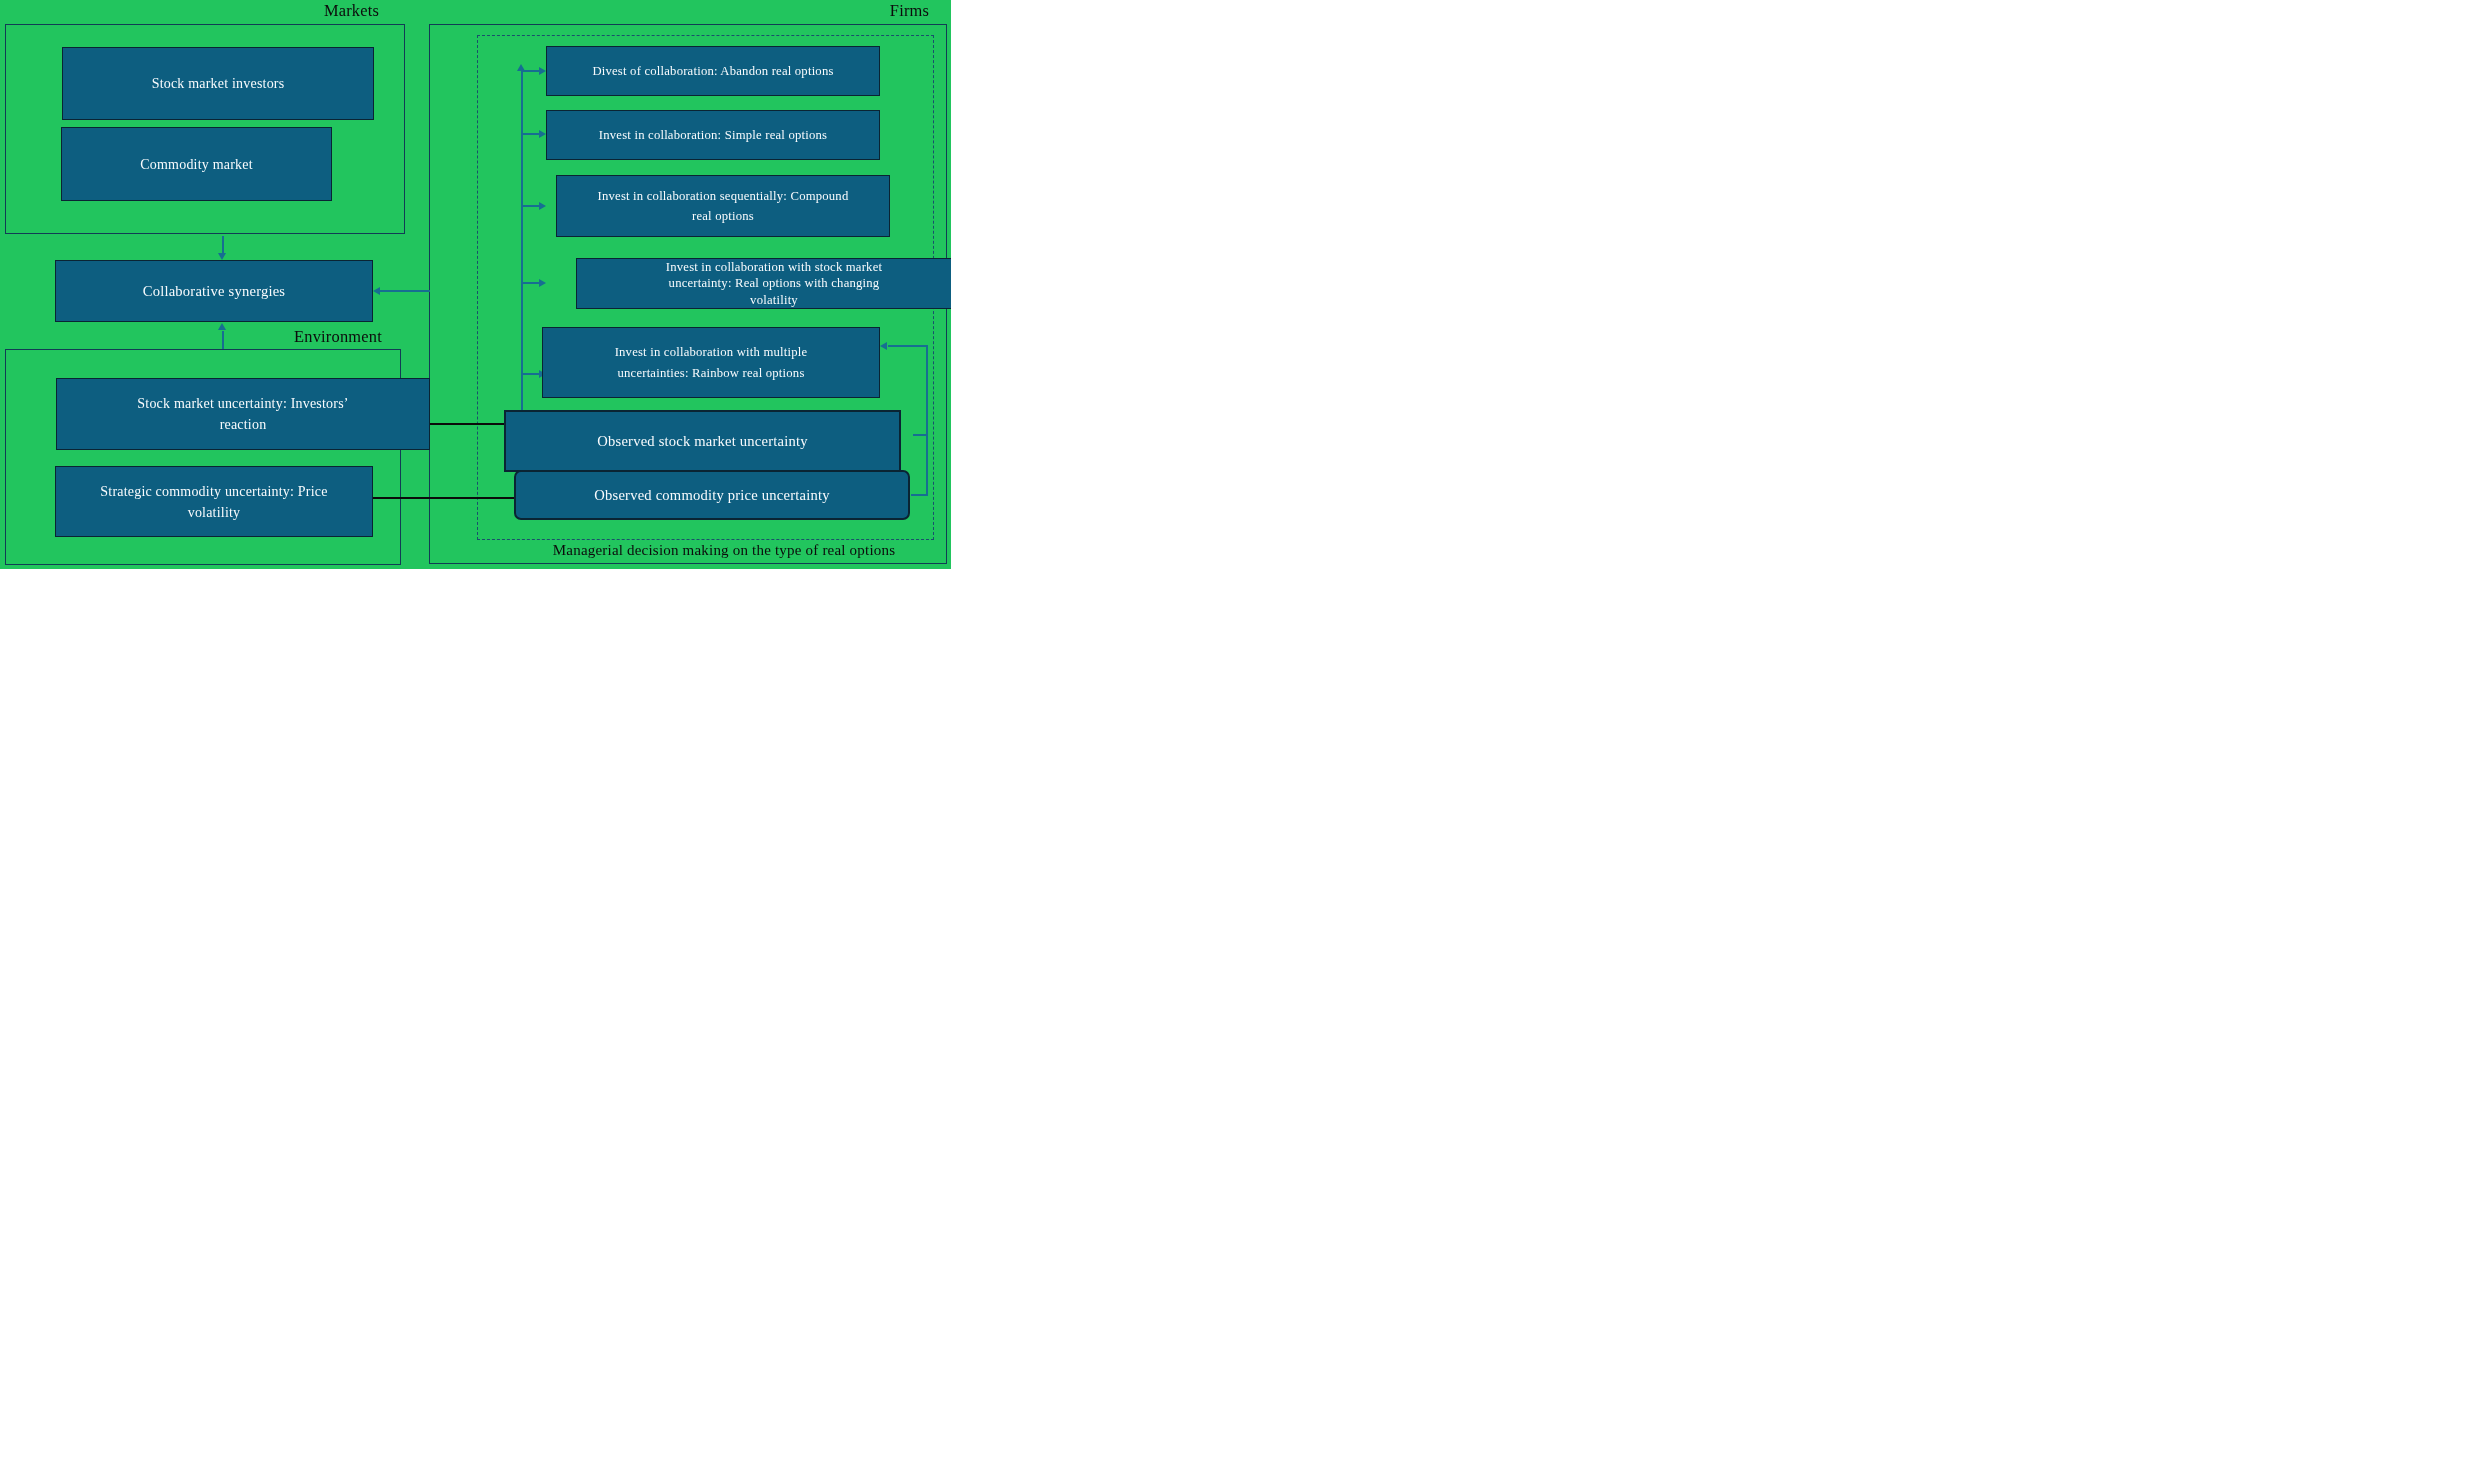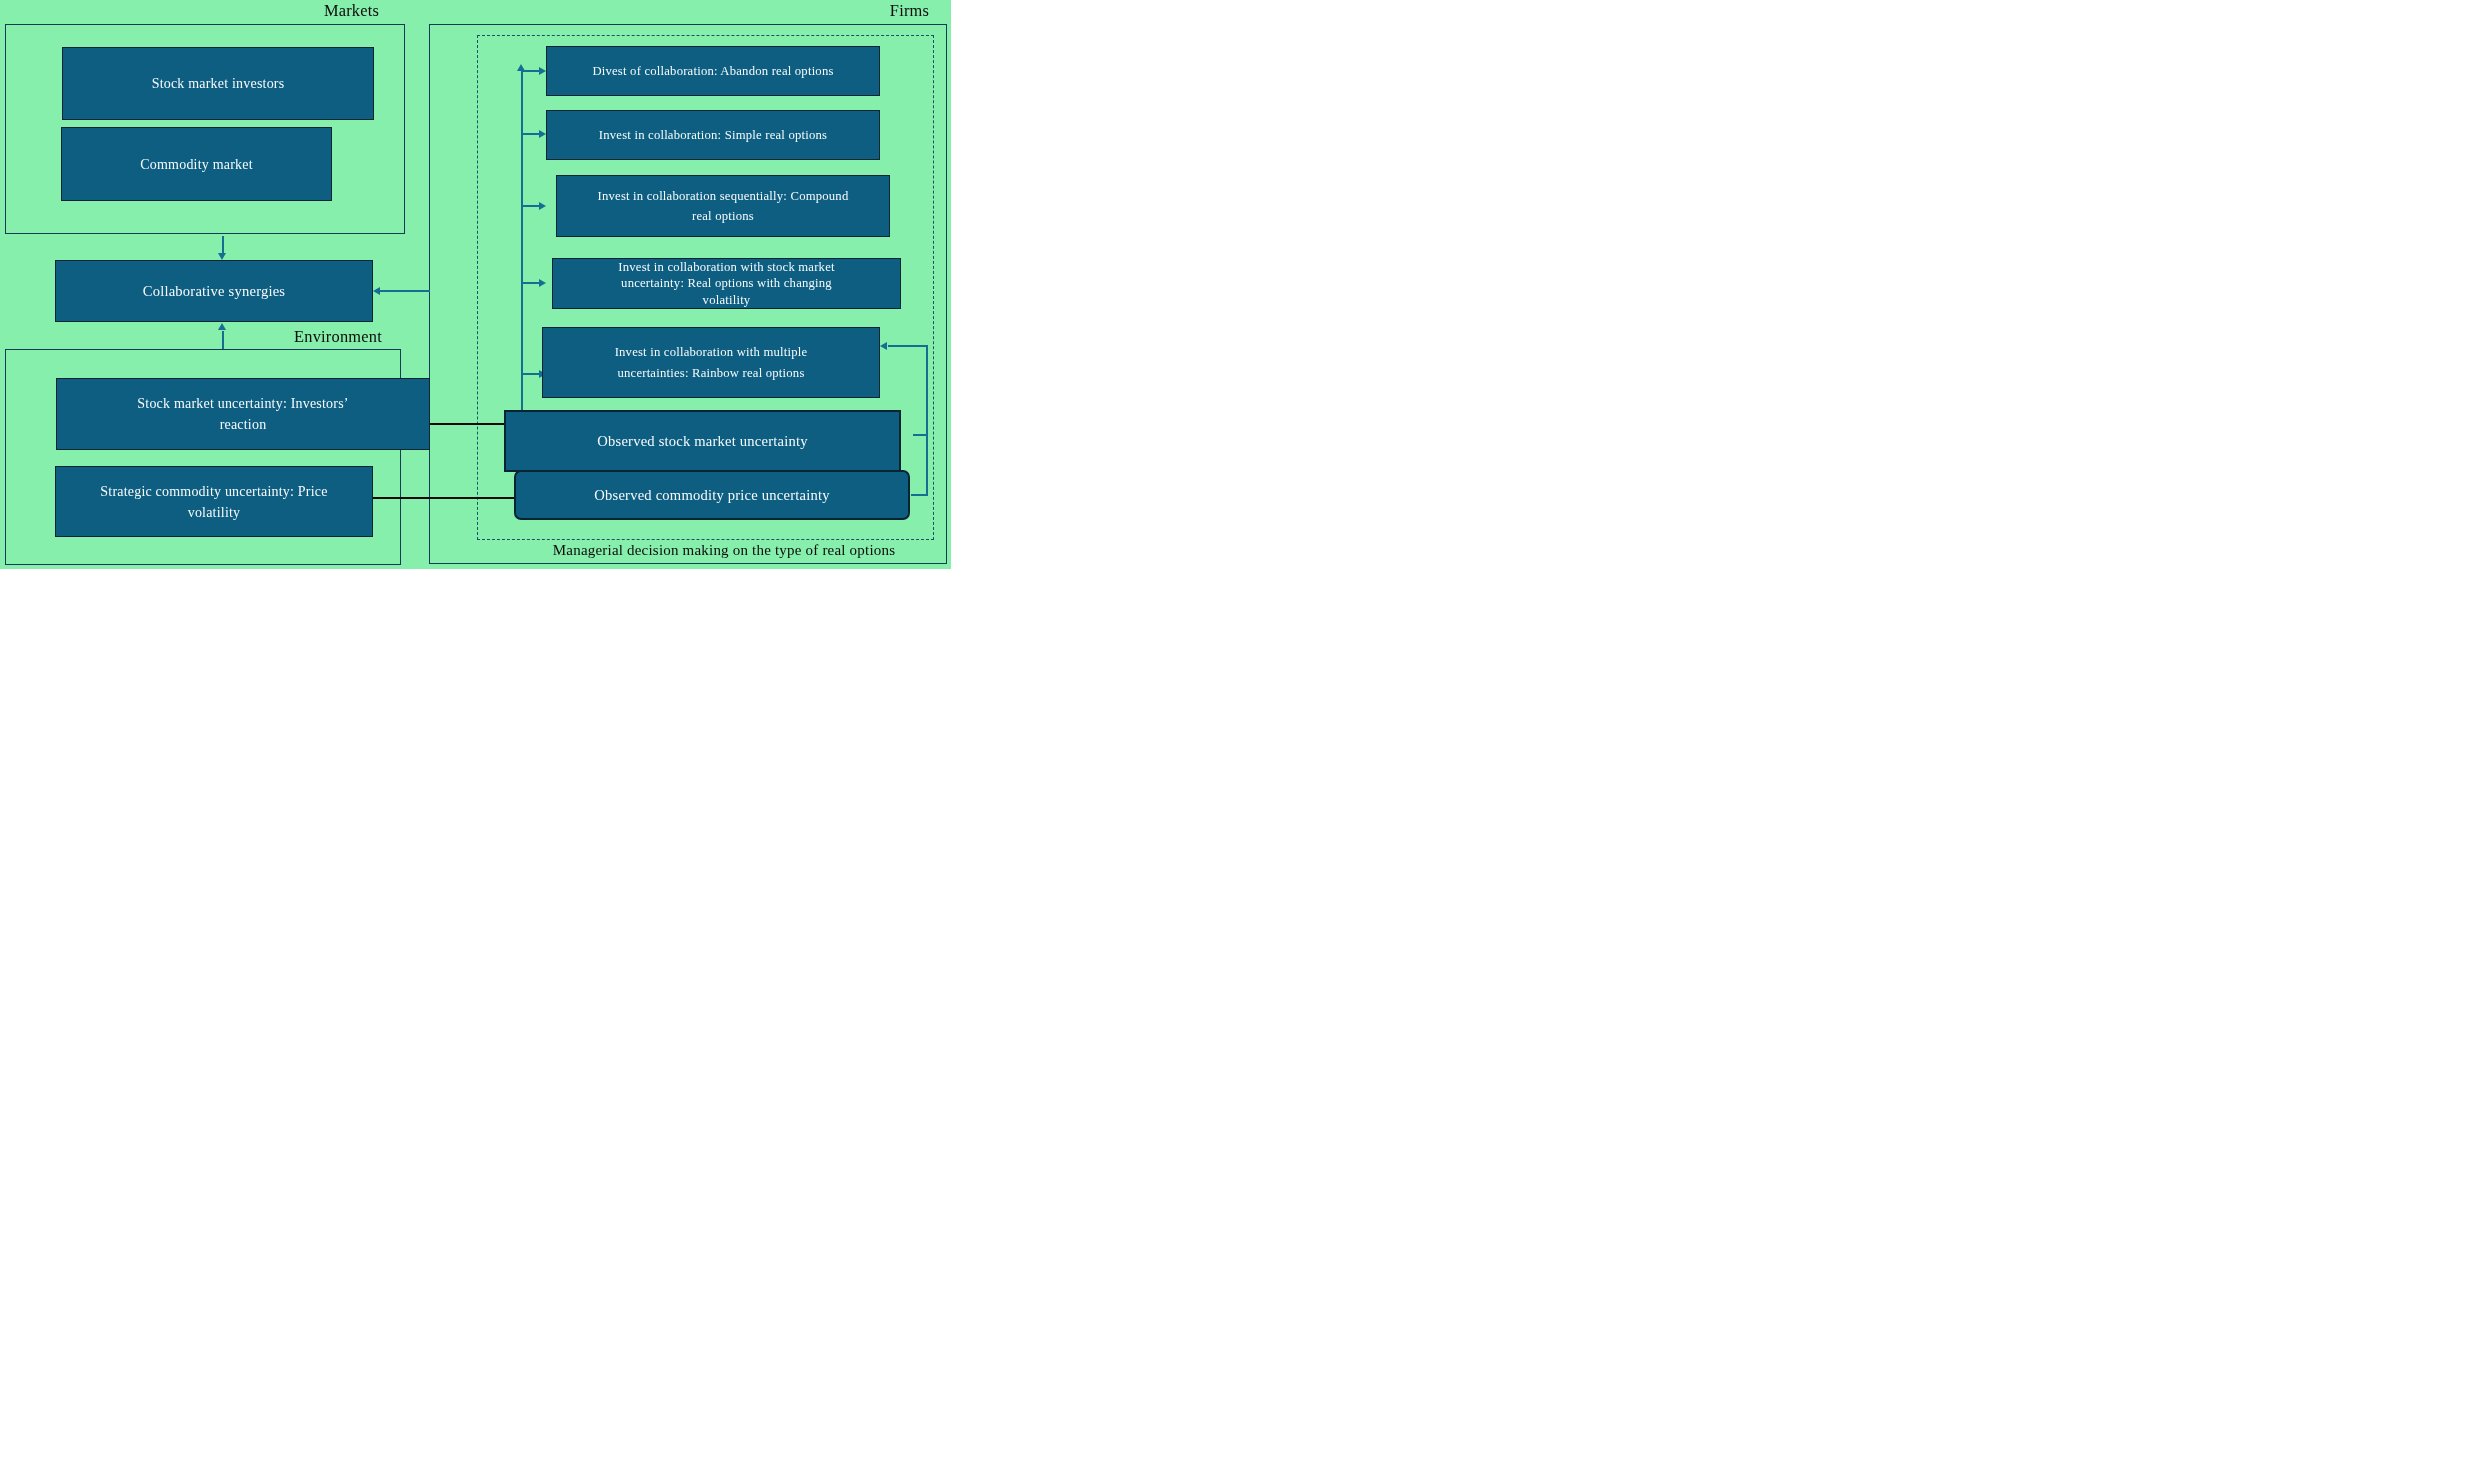--- a/index.html
+++ b/index.html
@@ -1,17 +1,17 @@
 <!DOCTYPE html>
 <html style="font-size:9.7px"><head>
 <meta charset="utf-8">
 <style>
   html,body{margin:0;padding:0;background:#ffffff;}
   .canvas{
-    position:relative;width:951px;height:569px;background:#86efac;
+    position:relative;width:951px;height:569px;background:#22c55e;
     font-family:"Liberation Serif","DejaVu Serif",serif;overflow:hidden;
   }
   .frame{position:absolute;border:1.8px solid #123c55;box-sizing:border-box;background:transparent;}
   .frame.dashed{border:1.2px dashed #19506c;}
   .node{
     position:absolute;background:#0d5e80;border:1.8px solid #0a2433;box-sizing:border-box;
     color:#f8fbfd;display:flex;align-items:center;justify-content:center;
     text-align:center;white-space:pre-line;letter-spacing:0.2px;padding:1.2px 8.5px;
   }
   .node.thick{border-width:2.4px;}
@@ -89,21 +89,21 @@
 
   <div class="node t23" style="left:56px;top:378px;width:374px;height:72px;">Stock market uncertainty: Investors’
 reaction</div>
   <div class="node t23" style="left:55px;top:466px;width:318px;height:71px;">Strategic commodity uncertainty: Price
 volatility</div>
 
   <div class="node t21" style="left:546px;top:46px;width:334px;height:50px;text-align:right;">Divest of collaboration: Abandon real options</div>
   <div class="node t21" style="left:546px;top:110px;width:334px;height:50px;">Invest in collaboration: Simple real options</div>
   <div class="node t21" style="left:546px;top:175px;width:334px;height:62px;margin-left:10px;">Invest in collaboration sequentially: Compound
 real options</div>
-  <div class="node t21 tight" style="left:552px;top:258px;width:349px;height:51px;">Invest in collaboration with stock market
+  <div class="node t21 tight" style="left:576px;top:258px;width:396px;height:51px;">Invest in collaboration with stock market
 uncertainty: Real options with changing
 volatility</div>
   <div class="node t21" style="left:542px;top:327px;width:338px;height:71px;">Invest in collaboration with multiple
 uncertainties: Rainbow real options</div>
 
   <div class="node t24 thick" style="left:504px;top:410px;width:397px;height:62px;">Observed stock market uncertainty</div>
   <div class="node t24 thick" style="left:514px;top:470px;width:396px;height:50px;border-radius:7px;">Observed commodity price uncertainty</div>
 
 </div>
 

